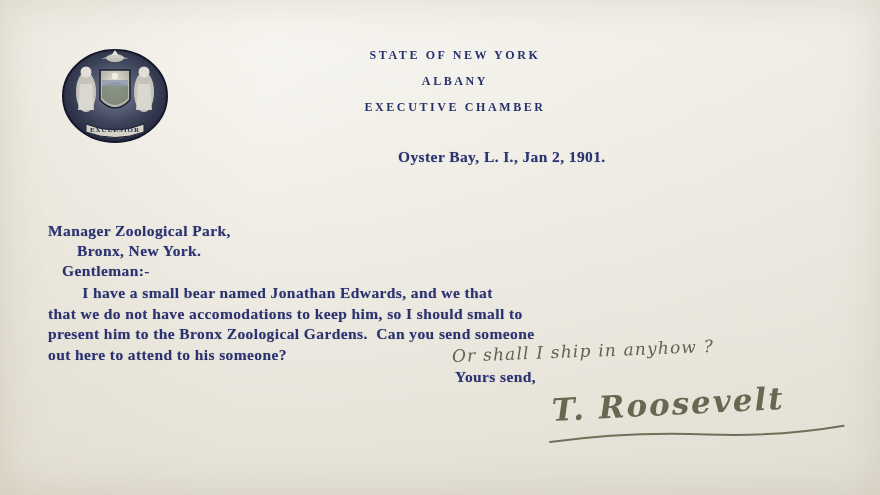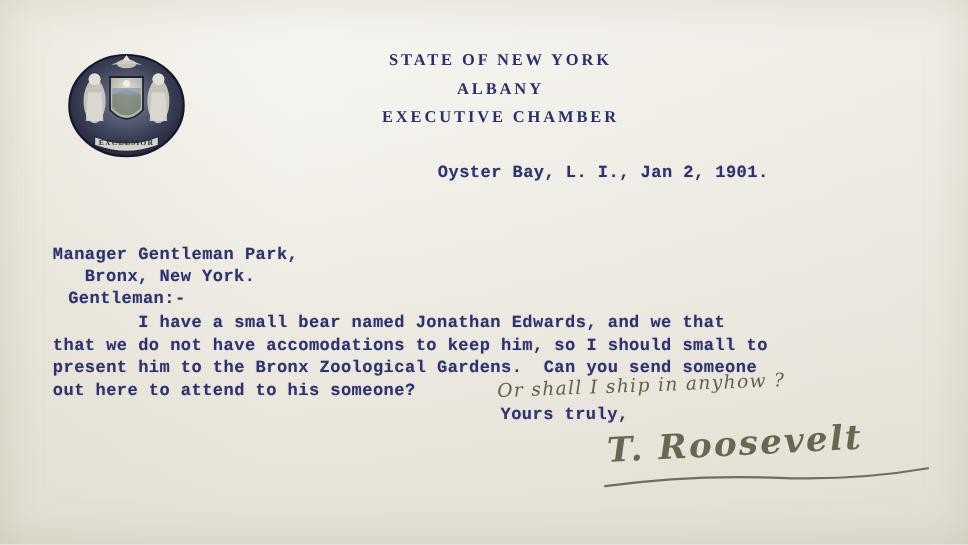--- a/index.html
+++ b/index.html
@@ -55,29 +55,29 @@
     left: 290px;
     top: 42px;
     width: 330px;
     text-align: center;
     color: #26306b;
   }
   .lh-line {
     font-family: "Liberation Serif", serif;
     font-weight: bold;
     letter-spacing: 2.6px;
-    font-size: 15px;
+    font-size: 12px;
     line-height: 26px;
     text-transform: uppercase;
   }
 
   
   .tw {
     color: #2a3270;
-    font-family: Liberation Mono, monospace;
+    font-family: Liberation Serif, serif;
     font-weight: bold;
     font-size: 15.5px;
     letter-spacing: 0.4px;
     white-space: pre;
     text-shadow: 0 0 1px rgba(40,50,110,0.35);
   }
   .dateline {
     position: absolute;
     left: 398px;
     top: 148px;
@@ -193,33 +193,33 @@
   </div>
 
   <div class="letterhead">
     <div class="lh-line">STATE OF NEW YORK</div>
     <div class="lh-line">ALBANY</div>
     <div class="lh-line">EXECUTIVE CHAMBER</div>
   </div>
 
   <div class="tw dateline">Oyster Bay, L. I., Jan 2, 1901.</div>
 
-  <div class="tw addr1">Manager Gentleman Park,</div>
+  <div class="tw addr1">Manager Zoological Park,</div>
   <div class="tw addr2">Bronx, New York.</div>
 
   <div class="tw salutation">Gentleman:-</div>
 
   <div class="body-block">
     <div class="tw">        I have a small bear named Jonathan Edwards, and we that</div>
     <div class="tw">that we do not have accomodations to keep him, so I should small to</div>
     <div class="tw">present him to the Bronx Zoological Gardens.  Can you send someone</div>
     <div class="tw">out here to attend to his someone?</div>
   </div>
 
-  <div class="tw closing">Yours truly,</div>
+  <div class="tw closing">Yours send,</div>
 
   <div class="handwriting hw-note">Or shall I ship in anyhow ?</div>
 
   <div class="handwriting hw-signature">T. Roosevelt</div>
   <div class="hw-underline">
     <svg width="300" height="16" viewBox="0 0 300 16" xmlns="http://www.w3.org/2000/svg">
       <path d="M2 10 Q80 2 160 8 Q230 13 296 4" fill="none" stroke="#55523a" stroke-width="2" opacity="0.8" stroke-linecap="round"></path>
     </svg>
   </div>
 

